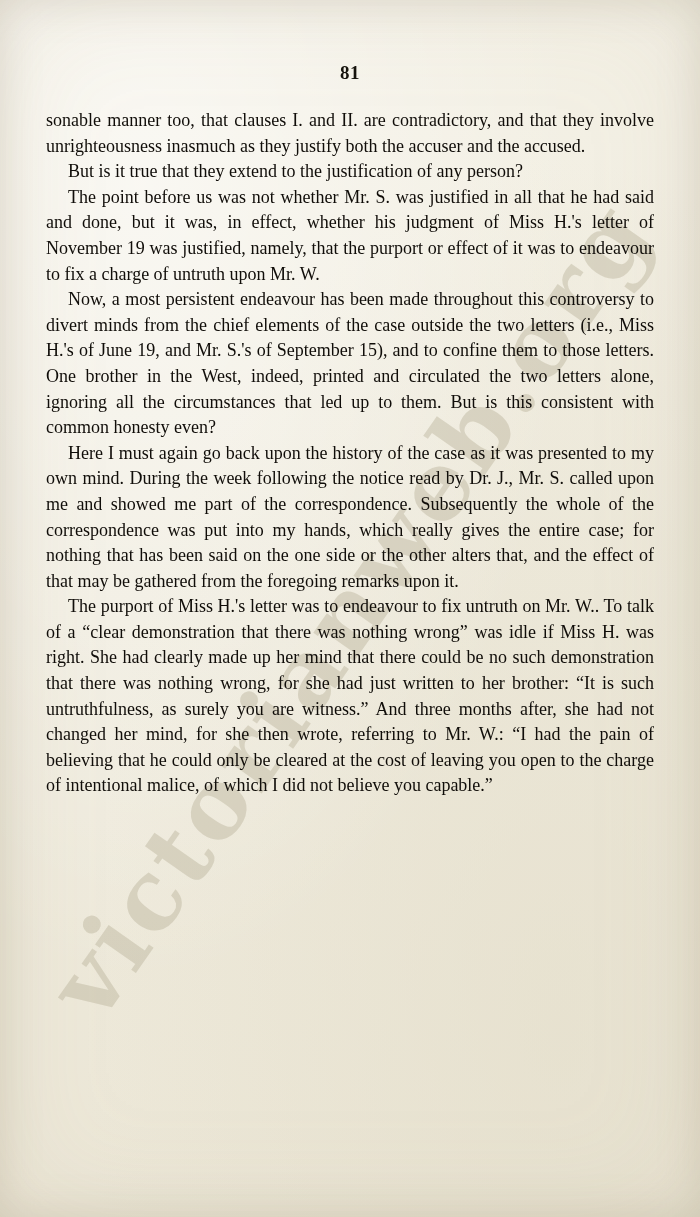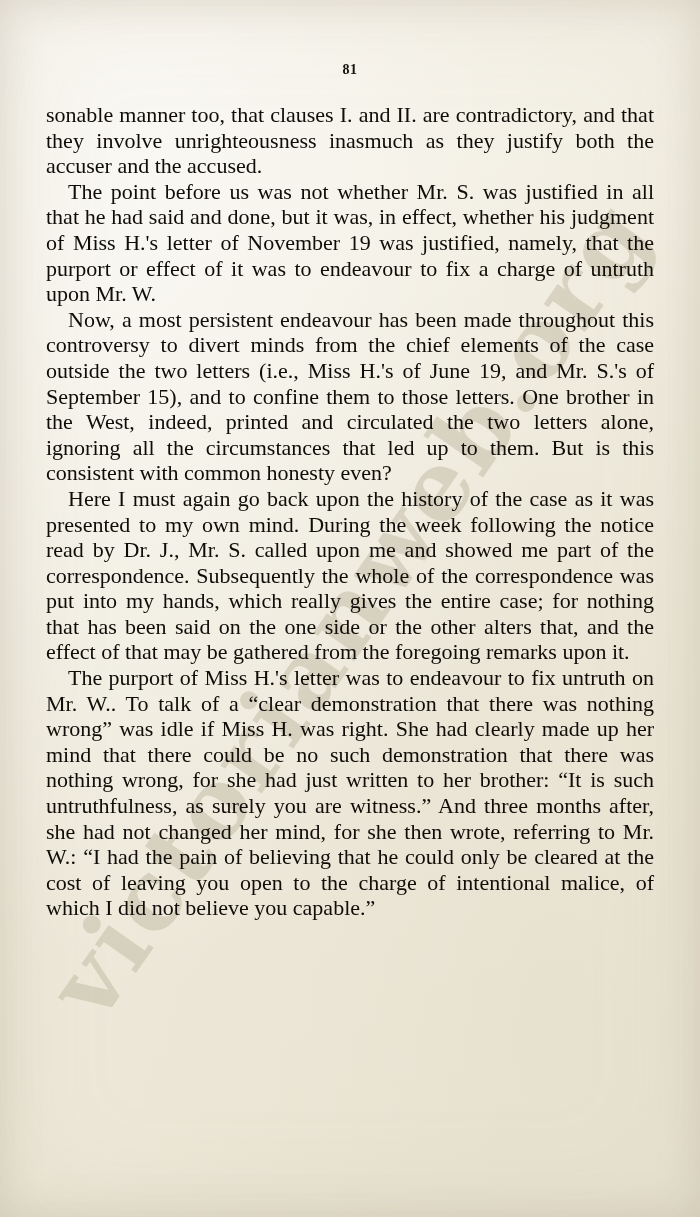--- a/index.html
+++ b/index.html
@@ -56,29 +56,29 @@
   #content {
     position: relative;
     z-index: 3;
     padding: 62px 46px 0 46px;
   }
 
   .page-number {
     text-align: center;
     font-family: "Liberation Serif", serif;
     font-weight: 700;
-    font-size: 14px;
+    font-size: 19px;
     color: #16130d;
     margin: 0 0 24px 0;
     letter-spacing: 0.5px;
   }
 
   .body-text {
     font-family: "Liberation Serif", serif;
-    font-size: 22px;
+    font-size: 18px;
     line-height: 25.6px;
     color: #100d09;
     text-align: justify;
     text-justify: inter-word;
     hyphens: manual;
   }
 
   .body-text p {
     margin: 0;
   }
@@ -97,20 +97,21 @@
 
   <div id="watermark">victorianweb.org</div>
 
   <div id="content">
 
     <div class="page-number">81</div>
 
     <div class="body-text">
 
       <p id="p1"><span>sonable manner too, that clauses I. and II. are contradictory, and that they involve unrighteousness inasmuch as they justify both the accuser and the accused.</span></p>
+      <p id="p2" class="para-indent"><span>But is it true that they extend to the justification of any person?</span></p>
       <p id="p3" class="para-indent"><span>The point before us was not whether Mr. S. was justified in all that he had said and done, but it was, in effect, whether his judgment of Miss H.'s letter of November 19 was justified, namely, that the purport or effect of it was to endeavour to fix a charge of untruth upon Mr. W.</span></p>
       <p id="p4" class="para-indent"><span>Now, a most persistent endeavour has been made throughout this controversy to divert minds from the chief elements of the case outside the two letters (</span><span class="it">i.e.</span><span>, Miss H.'s of June 19, and Mr. S.'s of September 15), and to confine them to those letters. One brother in the West, indeed, printed and circulated the two letters alone, ignoring all the circumstances that led up to them.  But is this consistent with common honesty even?</span></p>
       <p id="p5" class="para-indent"><span>Here I must again go back upon the history of the case as it was presented to my own mind.  During the week following the notice read by Dr. J., Mr. S. called upon me and showed me part of the correspondence.  Subsequently the whole of the correspondence was put into my hands, which really gives the entire case; for nothing that has been said on the one side or the other alters that, and the effect of that may be gathered from the foregoing remarks upon it.</span></p>
       <p id="p6" class="para-indent"><span>The purport of Miss H.'s letter </span><span class="it">was</span><span> to endeavour to fix untruth on Mr. W..  To talk of a “clear demonstration that there was nothing wrong” was idle if Miss H. was right.  She had clearly made up her mind that there could be no such demonstration that there was nothing wrong, for she had just written to her brother: “</span><span class="it">It is such untruthfulness, as surely you are witness.”</span><span>  And three months after, she had not changed her mind, for she then wrote, referring to Mr. W.: </span><span class="it">“I had the pain of believing that he could only be cleared at the cost of leaving you open to the charge of intentional malice, of which I did not believe you capable.”</span></p>
 
     </div>
   </div>
 </div>
 
 </body></html>

